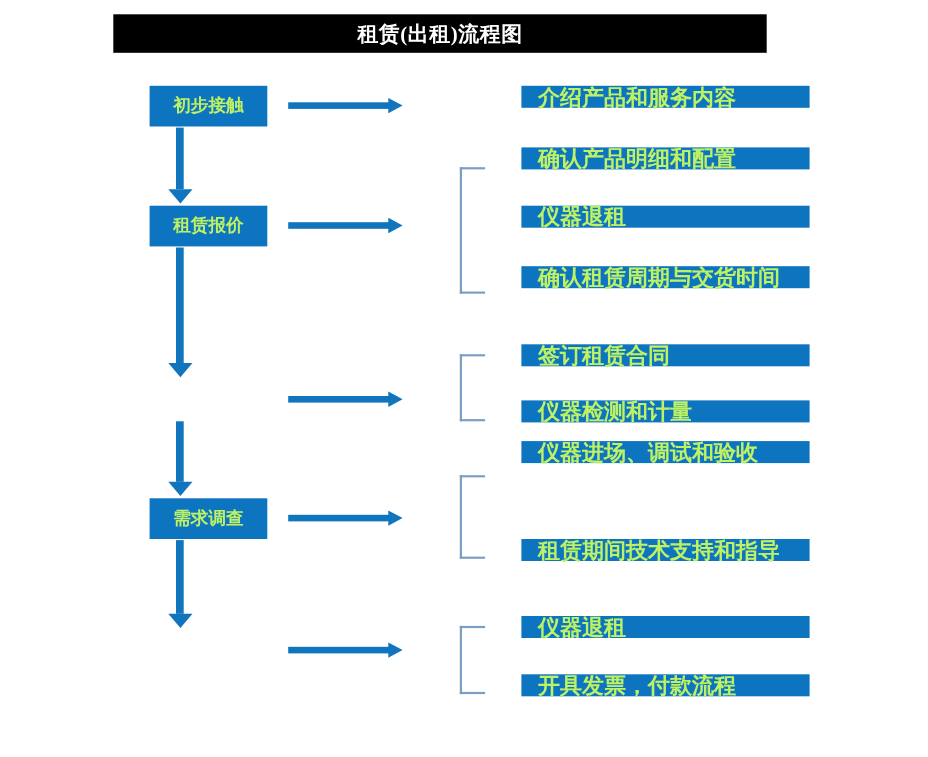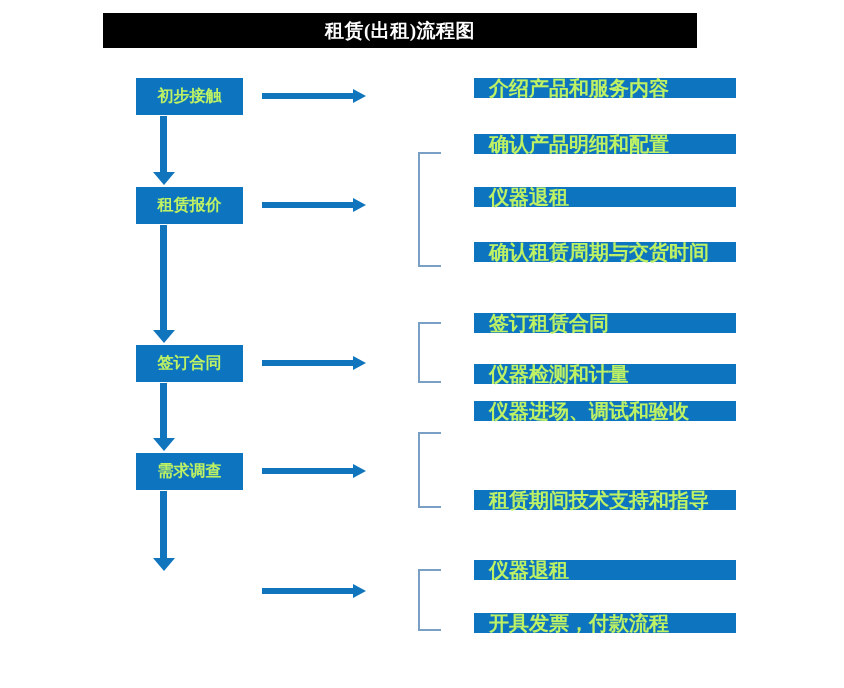--- a/index.html
+++ b/index.html
@@ -128,21 +128,20 @@
 </style>
 </head>
 <body>
 
 <div id="canvas">
 
   <div class="title-bar">租赁(出租)流程图</div>
 
   <div class="node stage" style="top:78px">初步接触</div>
   <div class="node stage" style="top:187px">租赁报价</div>
-  <div class="node stage" style="top:345px">签订合同</div>
   <div class="node stage" style="top:453px">需求调查</div>
 
   <div class="node detail" style="top:78px">介绍产品和服务内容</div>
   <div class="node detail" style="top:134px">确认产品明细和配置</div>
   <div class="node detail" style="top:187px">仪器退租</div>
   <div class="node detail" style="top:242px">确认租赁周期与交货时间</div>
   <div class="node detail" style="top:364px">仪器检测和计量</div>
   <div class="node detail" style="top:313px">签订租赁合同</div>
   <div class="node detail" style="top:401px">仪器进场、调试和验收</div>
   <div class="node detail" style="top:490px">租赁期间技术支持和指导</div>

